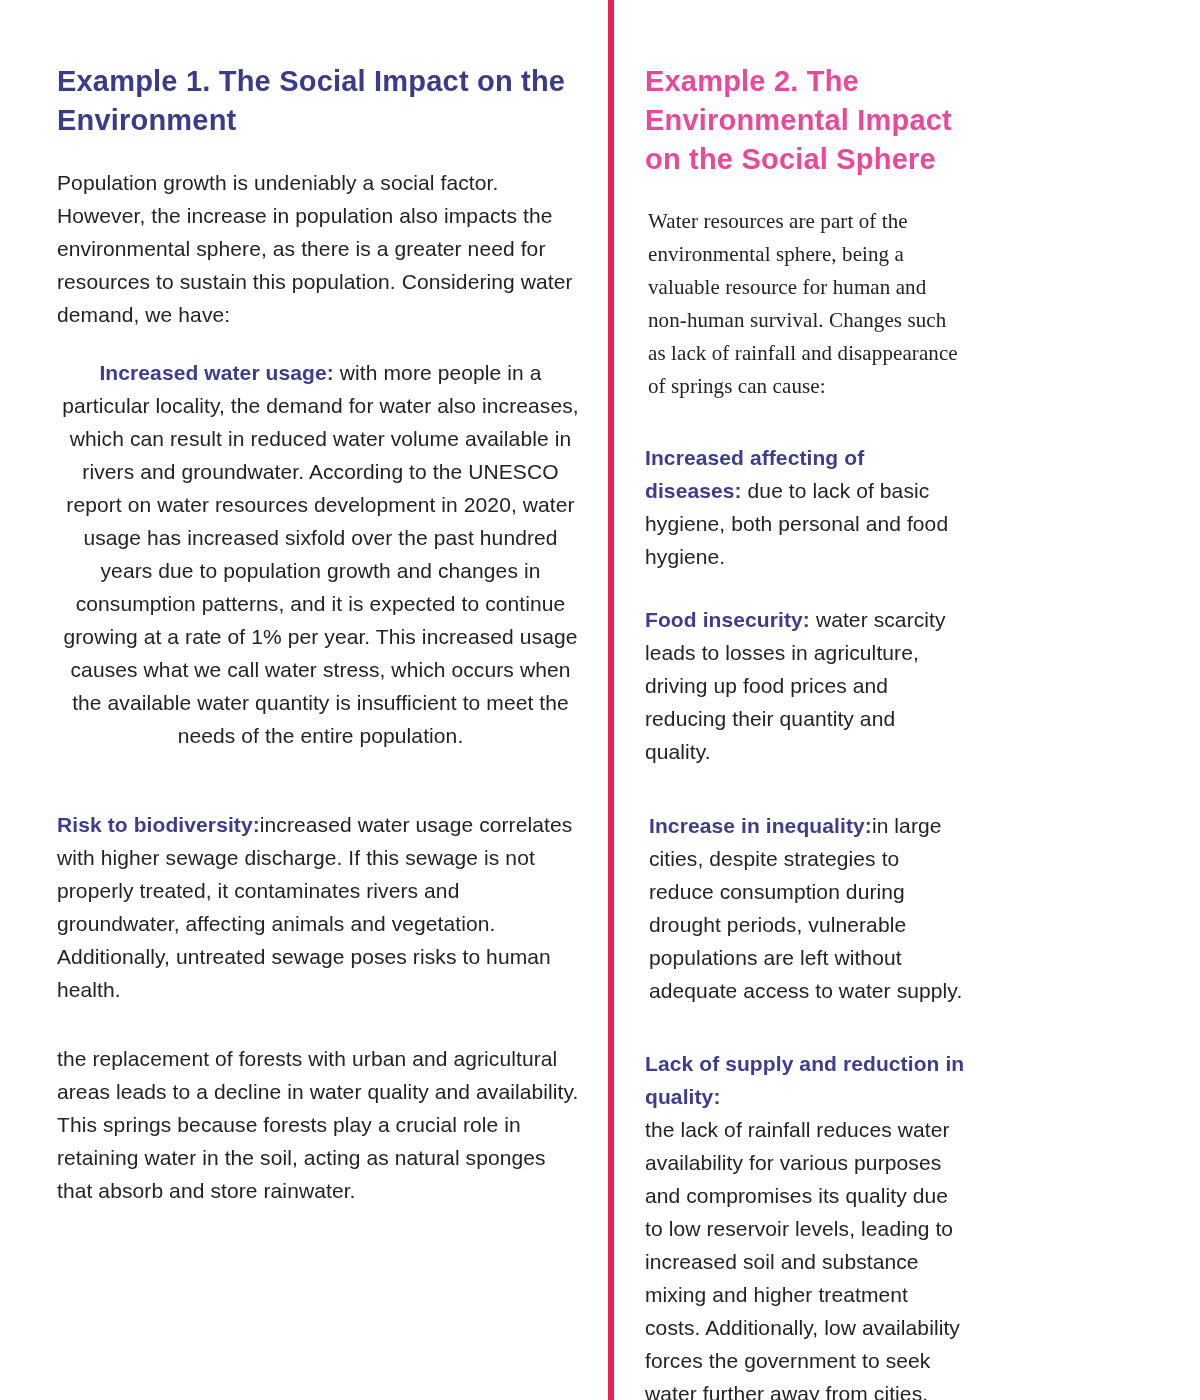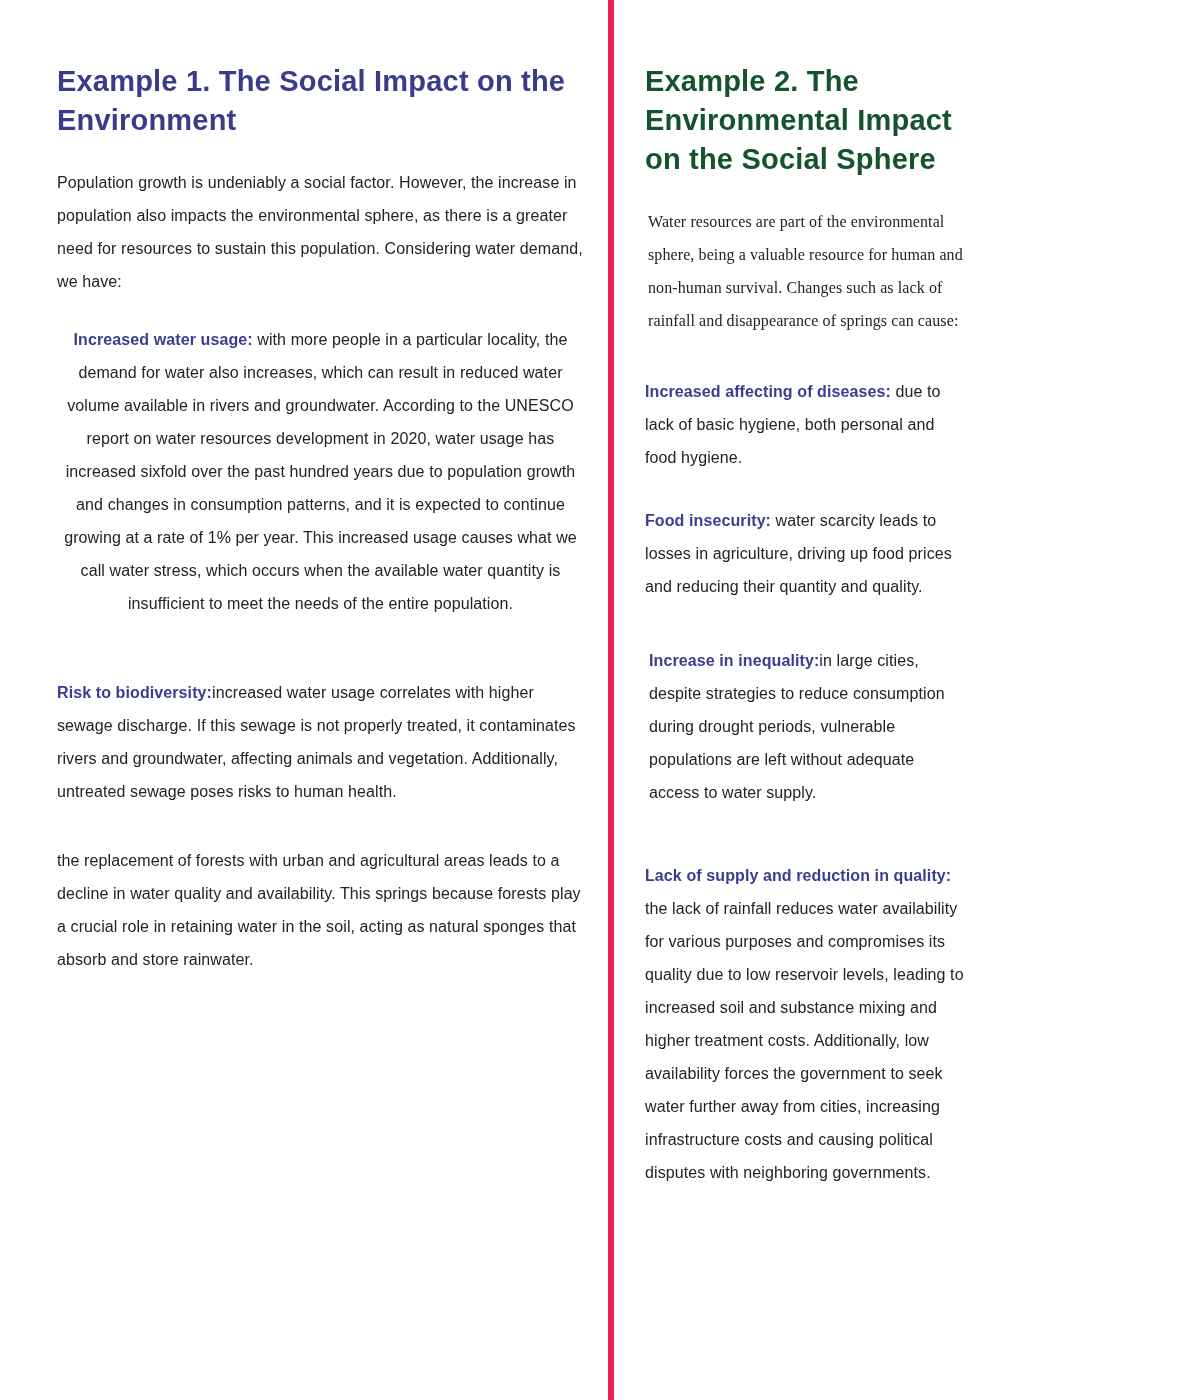--- a/index.html
+++ b/index.html
@@ -40,40 +40,40 @@
     padding-right: 58px;
   }
   h2.col-heading {
     font-size: 29px;
     line-height: 39px;
     font-weight: bold;
     margin: 0 0 26px 0;
     letter-spacing: 0.2px;
   }
   .col-left h2.col-heading { color: #3B3B8C; }
-  .col-right h2.col-heading { color: #14532d; }
+  .col-right h2.col-heading { color: #ec4899; }
   p {
-    font-size: 16px;
+    font-size: 21px;
     line-height: 33px;
     margin: 0;
     letter-spacing: 0.1px;
   }
   .lead {
     font-weight: bold;
     color: #3C3C90;
   }
   .lead.block { display: block; }
   
   .l-intro  { margin-bottom: 25px; }
   .l-item1  { margin-bottom: 56px; text-align: center; }
   .l-item2  { margin-bottom: 36px; }
   .r-intro  { margin-bottom: 38px; padding-left: 3px; font-family: Liberation Serif, serif; }
   .r-item1  { margin-bottom: 30px; }
   .r-item2  { margin-bottom: 41px; }
-  .r-item3  { margin-bottom: 50px; padding-left: 4px; }
+  .r-item3  { margin-bottom: 40px; padding-left: 4px; }
 </style>
 </head>
 <body>
 
 <div class="page">
 
   <div class="col col-left">
     <h2 class="col-heading">Example 1. The Social Impact on the Environment</h2>
 
     <p class="l-intro">Population growth is undeniably a social factor. However, the increase in population also impacts the environmental sphere, as there is a greater need for resources to sustain this population. Considering water demand, we have:</p>

